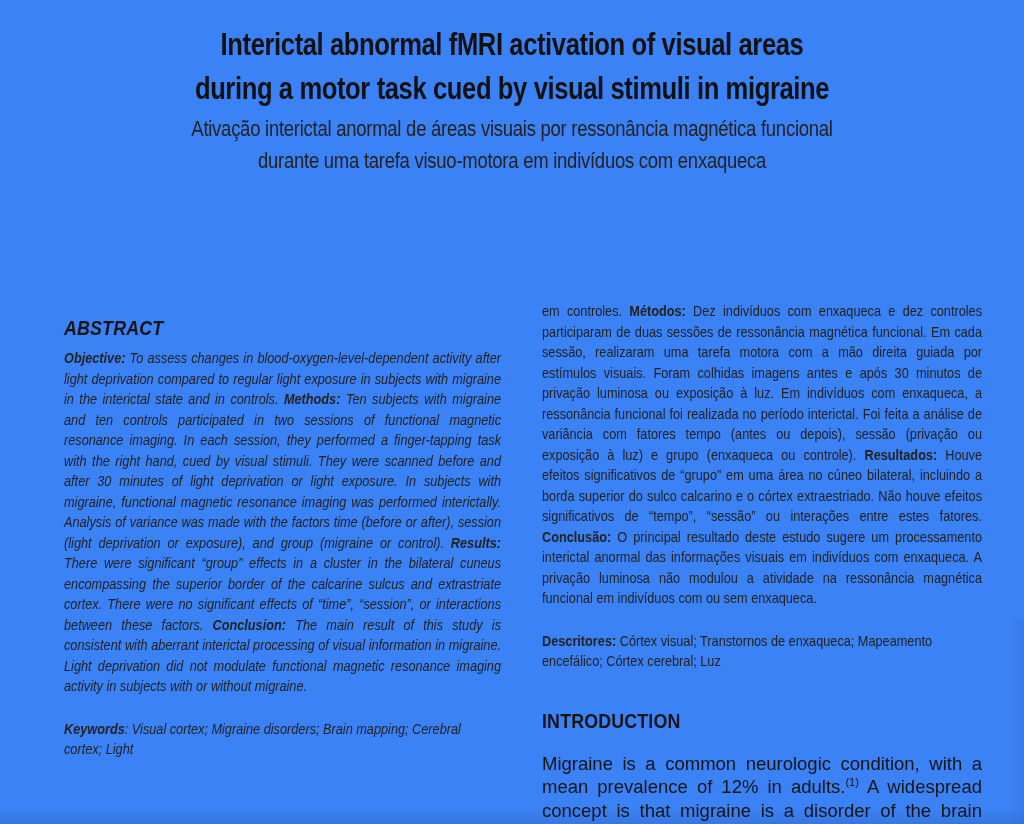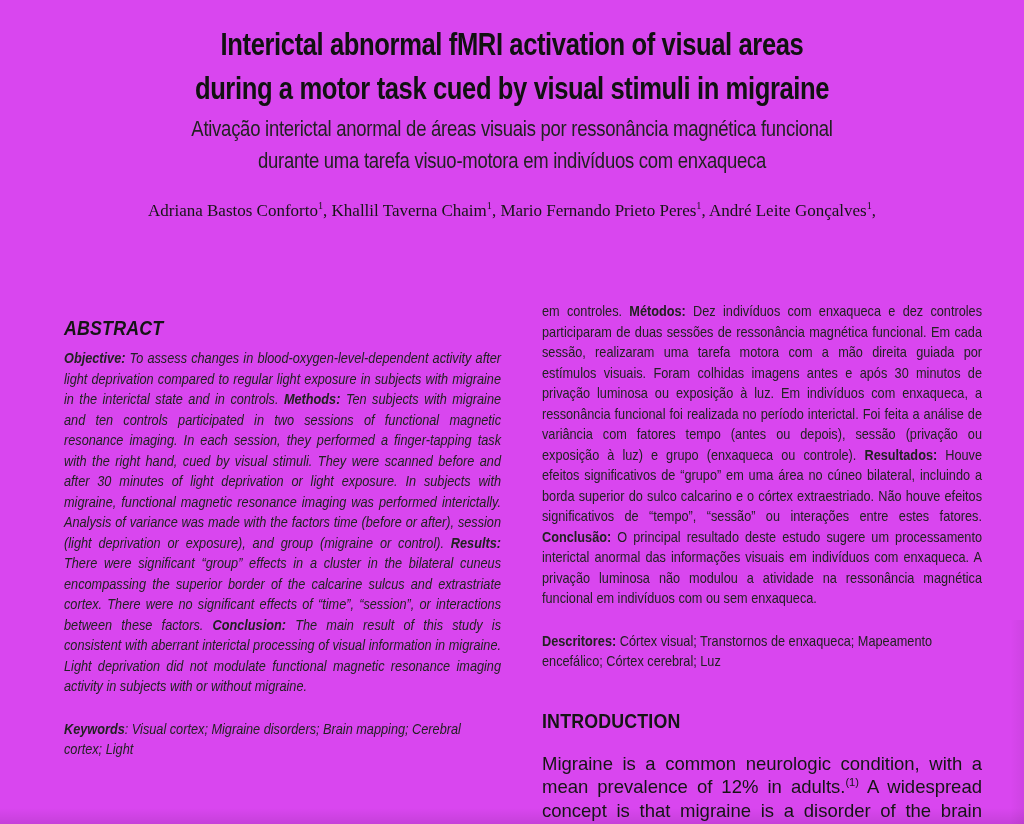--- a/index.html
+++ b/index.html
@@ -3,21 +3,21 @@
 <meta charset="utf-8">
 <style>
   * { margin: 0; padding: 0; box-sizing: border-box; }
   html, body { width: 1024px; height: 824px; overflow: hidden; }
   body {
     background: #ffffff;
     font-family: "Liberation Sans", sans-serif;
     color: #1e1e1e;
     position: relative;
   }
-  .page { position: absolute; inset: 0; background: #d946ef; padding-left: 28px; }
+  .page { position: absolute; inset: 0; background: #3b82f6; padding-left: 28px; }
 
   
   .title {
     position: absolute;
     top: 22px; left: 0; width: 1024px;
     text-align: center;
     font-weight: 700;
     font-size: 32px;
     line-height: 44px;
     color: #111;
@@ -121,21 +121,20 @@
     <span class="t-line">Interictal abnormal fMRI activation of visual areas</span>
     <span class="t-line">during a motor task cued by visual stimuli in migraine</span>
   </h1>
 
   <h2 class="subtitle">
     <span class="s-line">Ativação interictal anormal de áreas visuais por ressonância magnética funcional</span>
     <span class="s-line">durante uma tarefa visuo-motora em indivíduos com enxaqueca</span>
   </h2>
 
   <div class="authors">
-    <span class="a-line"><span>Adriana Bastos Conforto</span><sup>1</sup><span>, Khallil Taverna Chaim</span><sup>1</sup><span>, Mario Fernando Prieto Peres</span><sup>1</sup><span>, André Leite Gonçalves</span><sup>1</sup><span>,</span></span>
   </div>
 
   <section class="col-left">
     <div class="condensed">
       <h3 class="section-heading">ABSTRACT</h3>
       <p class="abs-par"><span class="b">Objective: </span><span>To assess changes in blood-oxygen-level-dependent activity after light deprivation compared to regular light exposure in subjects with migraine in the interictal state and in controls. </span><span class="b">Methods: </span><span>Ten subjects with migraine and ten controls participated in two sessions of functional magnetic resonance imaging. In each session, they performed a finger-tapping task with the right hand, cued by visual stimuli. They were scanned before and after 30 minutes of light deprivation or light exposure. In subjects with migraine, functional magnetic resonance imaging was performed interictally. Analysis of variance was made with the factors time (before or after), session (light deprivation or exposure), and group (migraine or control). </span><span class="b">Results: </span><span>There were significant “group” effects in a cluster in the bilateral cuneus encompassing the superior border of the calcarine sulcus and extrastriate cortex. There were no significant effects of “time”, “session”, or interactions between these factors. </span><span class="b">Conclusion: </span><span>The main result of this study is consistent with aberrant interictal processing of visual information in migraine. Light deprivation did not modulate functional magnetic resonance imaging activity in subjects with or without migraine.</span></p>
       <p class="kw-par"><span class="b">Keywords</span><span>: Visual cortex; Migraine disorders; Brain mapping; Cerebral cortex; Light</span></p>
     </div>
   </section>
 

